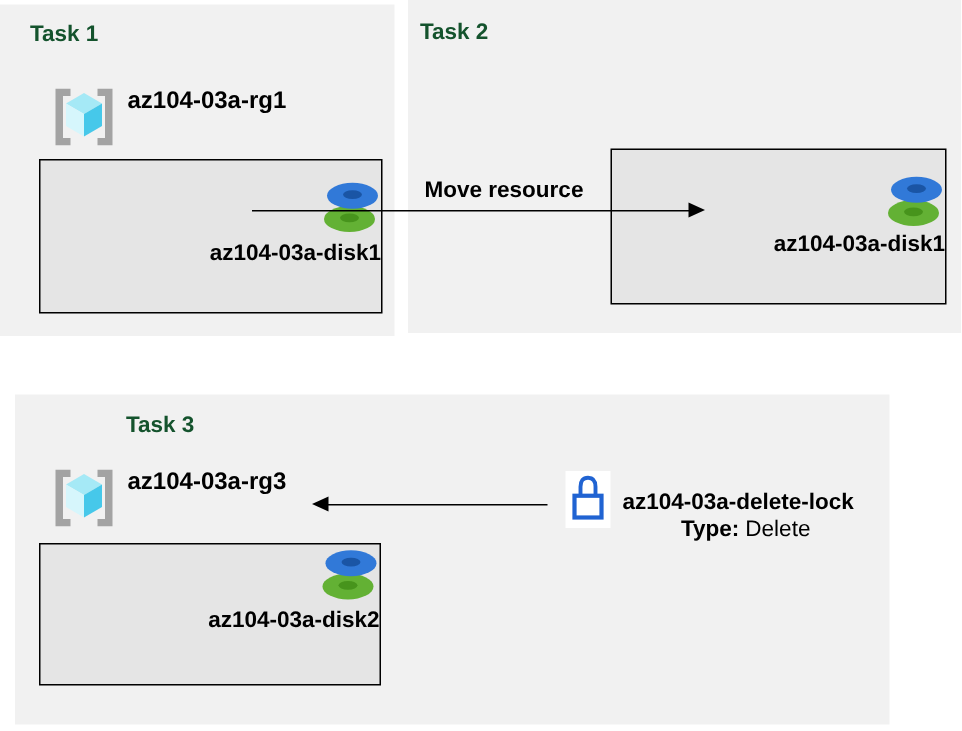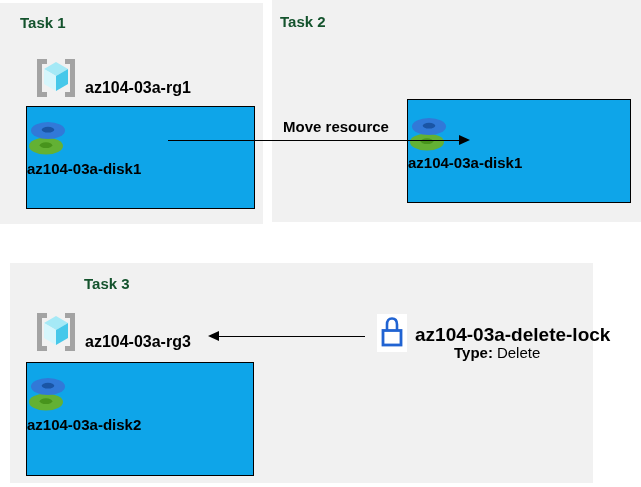--- a/index.html
+++ b/index.html
@@ -15,55 +15,55 @@
 
   .task-title {
     position:absolute; font-size:15px; font-weight:bold; color:#14532d;
     line-height:18px; white-space:nowrap;
   }
   #title1 { left:20px;  top:14px; }
   #title2 { left:280px; top:13px; }
   #title3 { left:36px;  top:275px;margin-left:48px; }
 
   .rg-row {
-    position:absolute; display:flex; align-items:flex-end; gap:6px; height:38px;
+    position:absolute; display:flex; align-items:flex-start; gap:6px; height:38px;
   }
   #rg1 { left:33px;  top:59px; }
   #rg2 { left:404px; top:55px; }
   #rg3 { left:33px;  top:313px; }
   .rg-label { font-size:16px; font-weight:bold; white-space:nowrap; }
 
   .res-box {
-    position:absolute; background:#0ea5e9; border:1px solid #000000;
-    display:flex; flex-direction:column; align-items:flex-start; box-sizing:border-box;
+    position:absolute; background:#e5e5e5; border:1px solid #000000;
+    display:flex; flex-direction:column; align-items:flex-end; box-sizing:border-box;
   }
   #box1 { left:26px;  top:106px; width:229px; height:103px; padding-top:13px; gap:4px; }
   #box2 { left:407px; top:99px;  width:224px; height:104px; padding-top:16px; gap:2px; }
-  #box3 { left:26px;  top:362px; width:228px; height:114px; padding-top:13px; gap:4px; }
+  #box3 { left:26px;  top:362px; width:228px; height:95px; padding-top:2px; gap:4px; }
   .disk-label { font-size:15px; font-weight:bold; white-space:nowrap; }
 
   .arrow-line { position:absolute; height:1.5px; background:#000; }
   #arrow1-line { left:168px; top:139.5px; width:292px; }
   #arrow2-line { left:218px; top:335.5px; width:147px; }
   .arrow-head { position:absolute; width:0; height:0; }
   #arrow1-head {
     left:459px; top:134.5px;
     border-left:11px solid #000; border-top:5.5px solid transparent; border-bottom:5.5px solid transparent;
   }
   #arrow2-head {
     left:208px; top:330.5px;
     border-right:11px solid #000; border-top:5.5px solid transparent; border-bottom:5.5px solid transparent;
   }
   #move-label {
     position:absolute; left:276px; top:117px; width:120px; text-align:center;
     font-size:15px; font-weight:bold; line-height:19px; white-space:nowrap;
   }
 
   .lock-wrap { position:absolute; left:377px; top:314px; width:30px; height:38px; background:#ffffff; }
-  #lock-name { position:absolute; left:415px; top:327px; font-size:19px; font-weight:bold; line-height:16px; white-space:nowrap; }
+  #lock-name { position:absolute; left:415px; top:327px; font-size:15px; font-weight:bold; line-height:16px; white-space:nowrap; }
   #lock-type { position:absolute; left:415px; top:345px; font-size:15px; line-height:16px; white-space:nowrap; }
   #lock-type .tl { font-weight:bold; margin-right:4px;margin-left:39px; }
 
   .icon { display:block; flex:0 0 auto; }
 </style>
 </head>
 <body>
 
 <div class="canvas">
 

